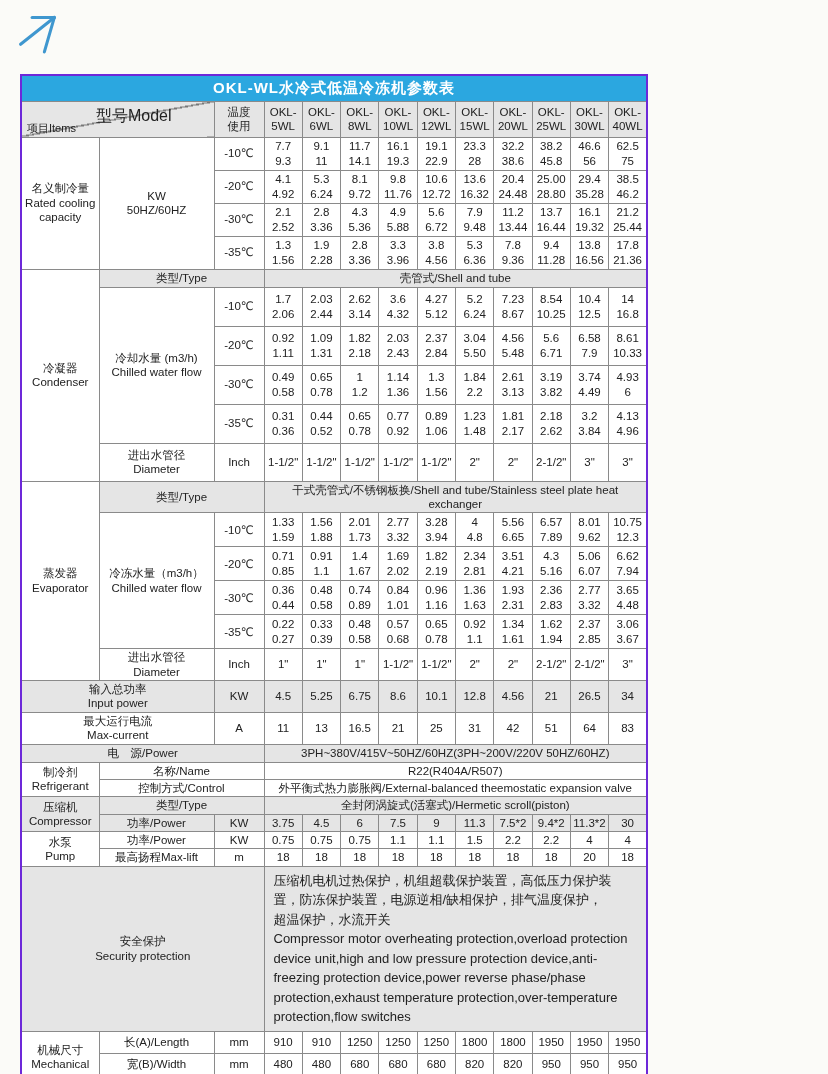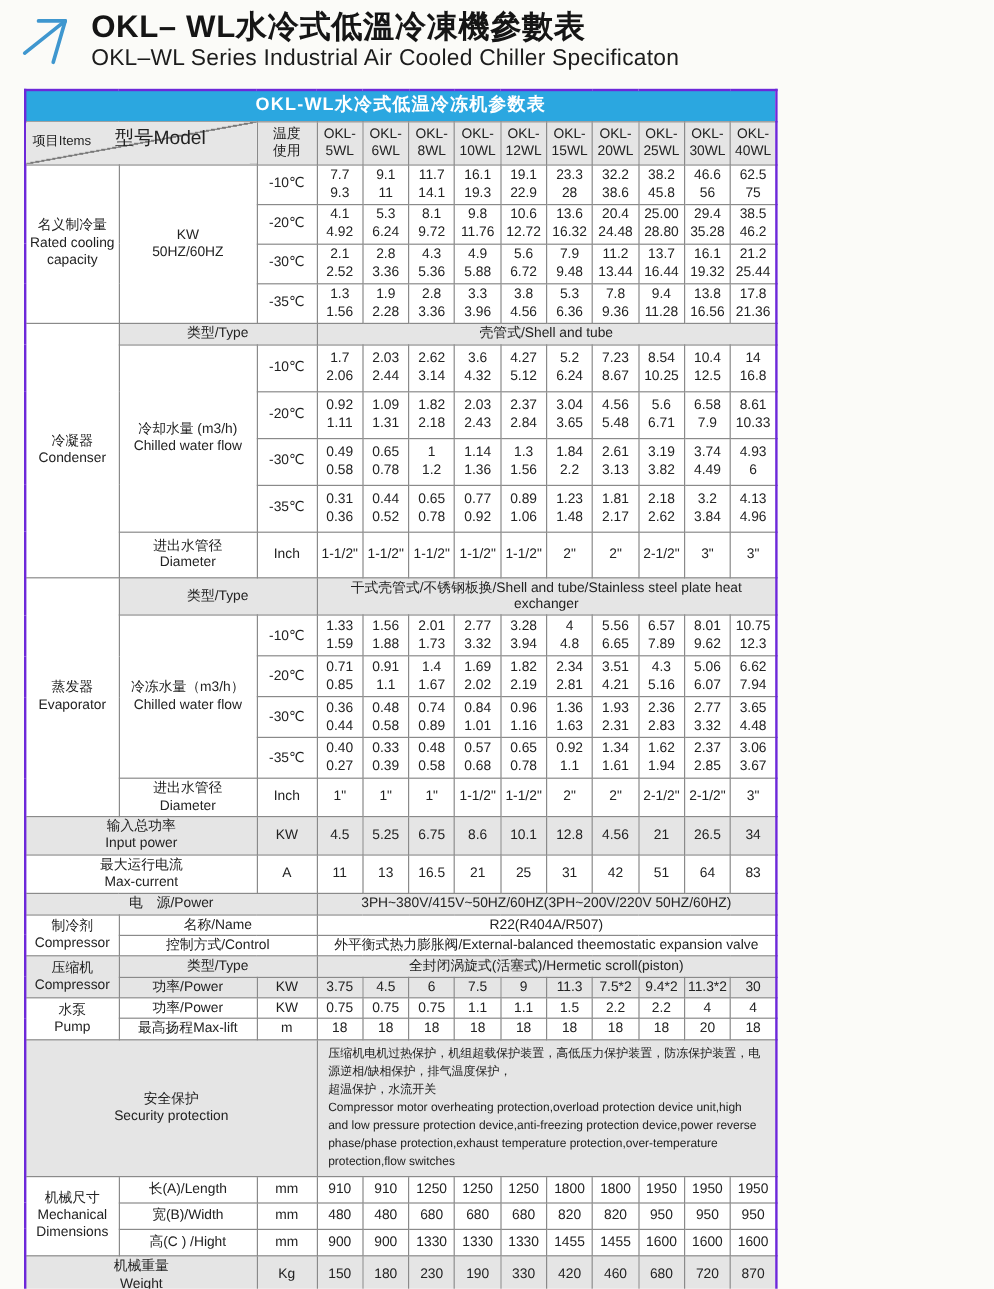--- a/index.html
+++ b/index.html
@@ -20,27 +20,27 @@
     border:2px solid #6d28d9;background:#fff;
   }
   td{
     border:1px solid #8a8a8a;text-align:center;vertical-align:middle;
     font-size:11.5px;line-height:1.25;padding:1px 0;color:#222;
     white-space:pre-line;overflow:hidden;
   }
   td.g{background:#e5e5e5;}
   td.ttl{background:#2ba7e0;color:#fff;font-size:15px;font-weight:bold;letter-spacing:1px;}
   td.left{text-align:left;}
-  td.sec{padding:4px 9px;font-size:10px;line-height:1.5;}
+  td.sec{padding:4px 9px;font-size:13px;line-height:1.5;}
   td.diag{
     position:relative;padding:0;
     background-image:linear-gradient(to bottom right,transparent calc(50% - 0.7px),#777 calc(50% - 0.7px),#777 calc(50% + 0.7px),transparent calc(50% + 0.7px));
     background-color:#e6e6e6;
   }
-  .di{position:absolute;left:5px;bottom:11px;font-size:11px;}
+  .di{position:absolute;left:5px;bottom:1px;font-size:11px;}
   .dm{position:absolute;right:42px;top:4px;font-size:16px;}
   tr.h16{height:16px} tr.h18{height:18px} tr.h22{height:22px} tr.h26{height:26px}
   tr.h28{height:28px} tr.h31{height:31px} tr.h33{height:33px} tr.h34{height:34px}
   tr.h36{height:36px} tr.h38{height:38px} tr.h39{height:39px} tr.h88{height:88px}
   
   .notes{margin:6px 0 0 24px;font-size:10.5px;color:#333;line-height:1.45;}
   .notes div{margin-bottom:1px;}
 </style>
 </head>
 <body>
@@ -48,24 +48,20 @@
 <div class="pagehead">
   <span class="logo">
     <svg width="46" height="52" viewBox="0 0 60 64">
       <g stroke="#3f97cf" stroke-width="4" fill="none" stroke-linecap="round">
         <path d="M6 48 L50 13"></path>
         <path d="M21 13 L50 13"></path>
         <path d="M50 13 L37 58"></path>
       </g>
     </svg>
   </span>
-  <div class="titles">
-    <div class="title-zh">OKL– WL水冷式低溫冷凍機參數表</div>
-    <div class="title-en">OKL–WL Series Industrial Air Cooled Chiller Specificaton</div>
-  </div>
 </div>
 
 <table>
   <colgroup>
     <col style="width:78px">
       <col style="width:115px">
       <col style="width:50px">
     <col>
       <col>
       <col>
@@ -240,21 +236,21 @@
 1.11</td>
         <td>1.09
 1.31</td>
         <td>1.82
 2.18</td>
         <td>2.03
 2.43</td>
         <td>2.37
 2.84</td>
         <td>3.04
-3.65</td>
+5.50</td>
         <td>4.56
 5.48</td>
         <td>5.6
 6.71</td>
         <td>6.58
 7.9</td>
         <td>8.61
 10.33</td>
       </tr>
       <tr class="h39">
@@ -390,21 +386,21 @@
 2.31</td>
         <td>2.36
 2.83</td>
         <td>2.77
 3.32</td>
         <td>3.65
 4.48</td>
       </tr>
       <tr class="h34">
         <td>-35℃</td>
-        <td>0.40
+        <td>0.22
 0.27</td>
         <td>0.33
 0.39</td>
         <td>0.48
 0.58</td>
         <td>0.57
 0.68</td>
         <td>0.65
 0.78</td>
         <td>0.92
@@ -462,21 +458,21 @@
         <td>51</td>
         <td>64</td>
         <td>83</td>
       </tr>
       <tr class="h18">
         <td colspan="3" class="g">电　源/Power</td>
         <td colspan="10" class="g">3PH~380V/415V~50HZ/60HZ(3PH~200V/220V 50HZ/60HZ)</td>
       </tr>
       <tr class="h16">
         <td rowspan="2">制冷剂
-Compressor</td>
+Refrigerant</td>
         <td colspan="2">名称/Name</td>
         <td colspan="10">R22(R404A/R507)</td>
       </tr>
       <tr class="h16">
         <td colspan="2">控制方式/Control</td>
         <td colspan="10">外平衡式热力膨胀阀/External-balanced theemostatic expansion valve</td>
       </tr>
       <tr class="h16">
         <td rowspan="2" class="g">压缩机
 Compressor</td>

